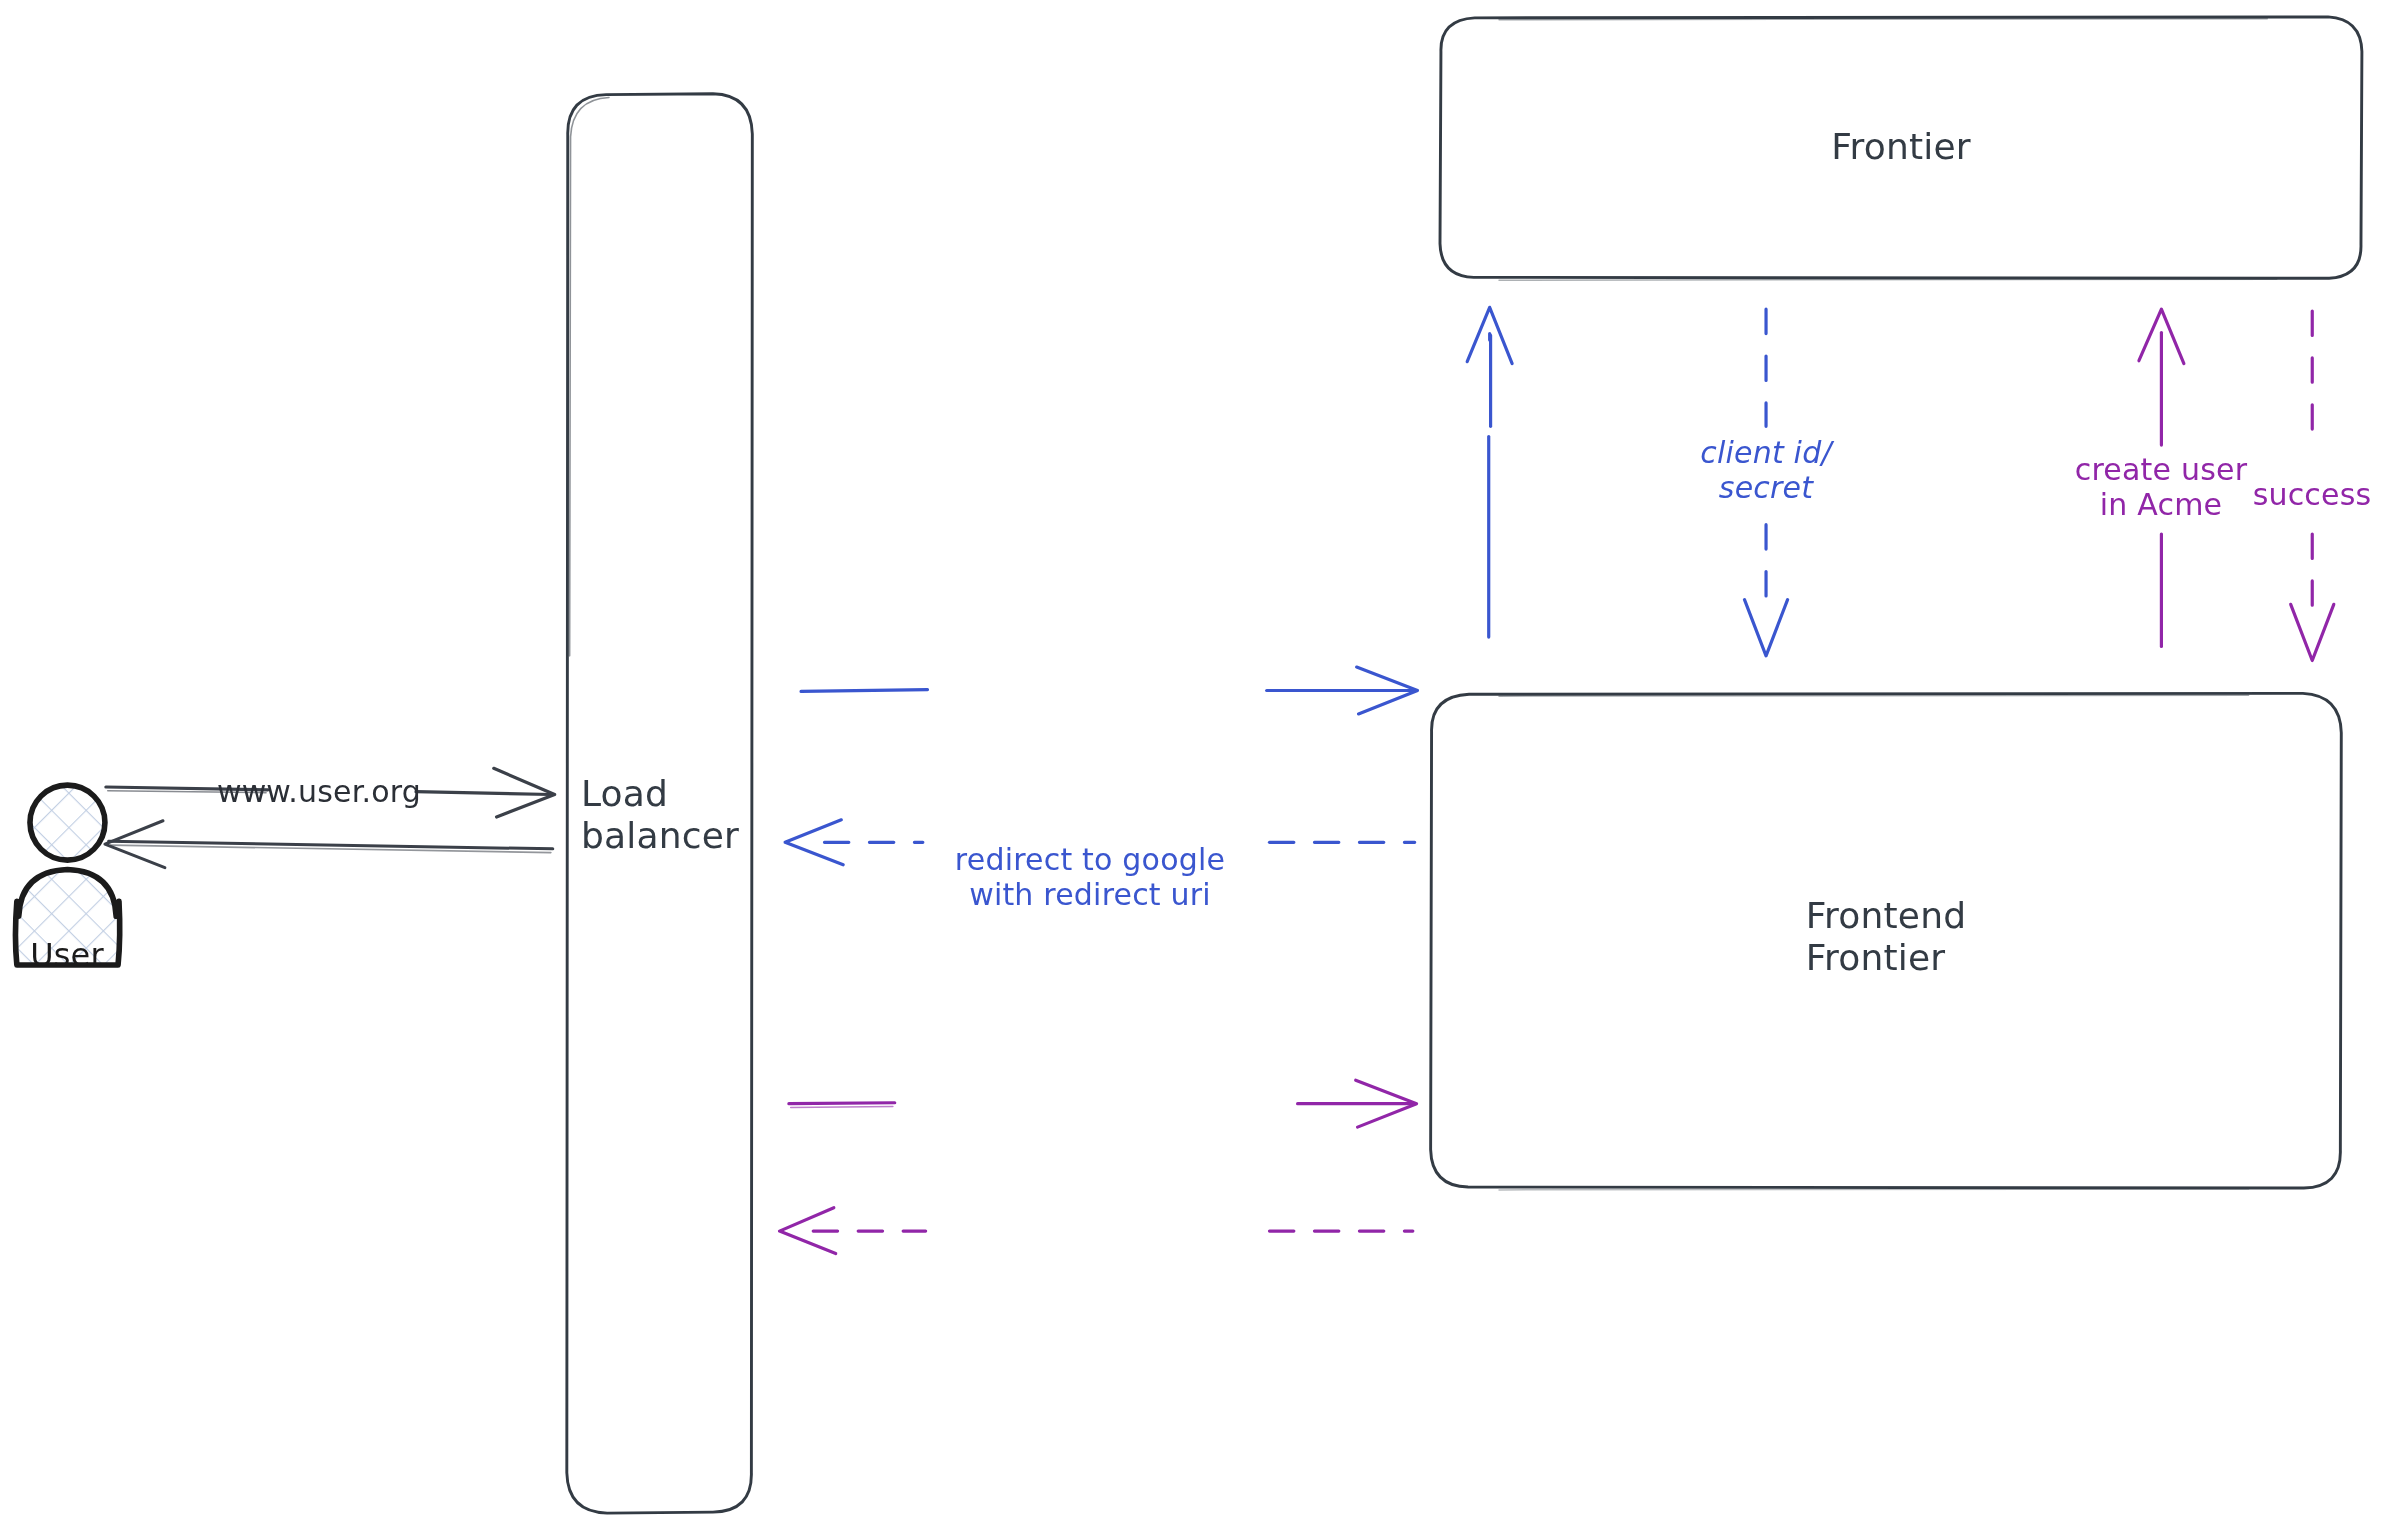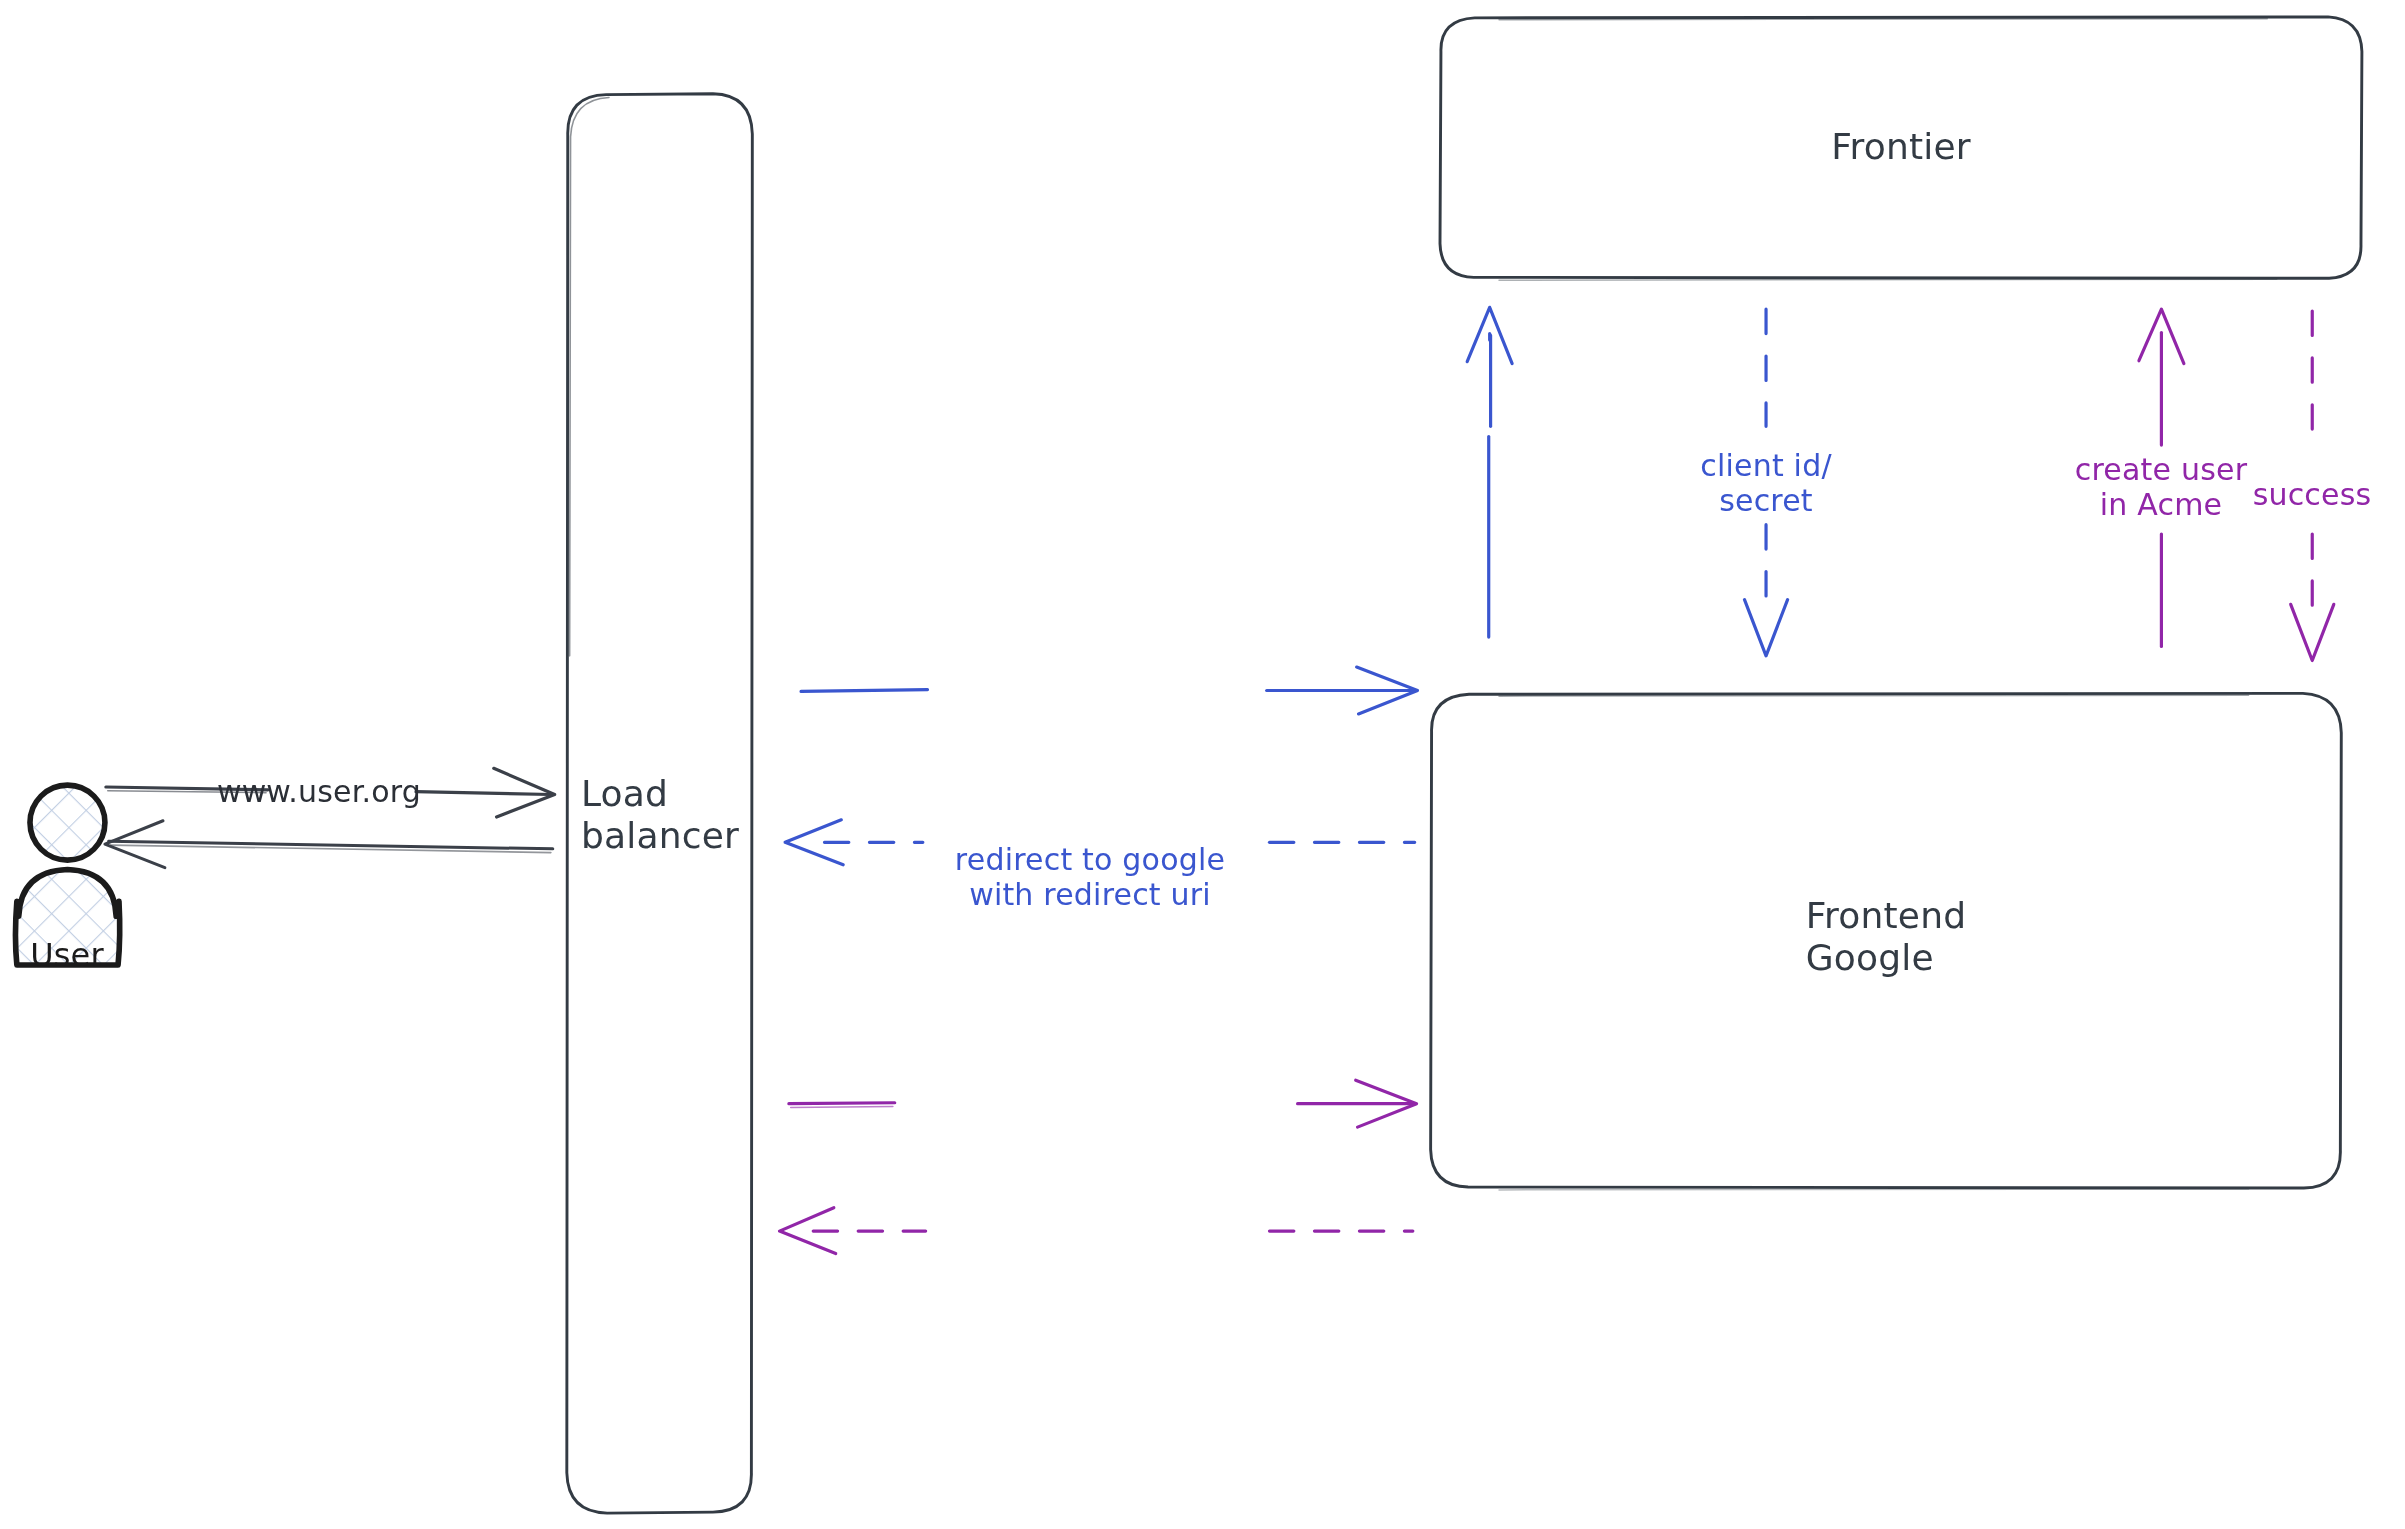--- a/index.html
+++ b/index.html
@@ -154,34 +154,34 @@
       <path d="M 2445,645 L 2468,705 L 2491,645" fill="none" stroke="#9126a8" stroke-width="3.4" stroke-linecap="round" stroke-linejoin="round"></path>
     </g>
   </svg>
 
   <div class="lbl node-label" style="left:660px; top:815px;">Load
 balancer</div>
 
   <div class="lbl node-label" style="left:1901px; top:147px;">Frontier</div>
 
   <div class="lbl node-label" style="left:1886px; top:937px;">Frontend
-Google</div>
+Frontier</div>
 
   <div class="lbl actor-label" style="left:67px; top:937px;">User</div>
 
   <div class="lbl edge-label dark" style="left:319px; top:792px;">www.user.org</div>
 
 
   <div class="lbl edge-label blue" style="left:1090px; top:845px;margin-top:32px;">redirect to google
 with redirect uri</div>
 
 
 
 
-  <div class="lbl edge-label blue" style="left:1766px; top:483px;">client id/
+  <div class="lbl edge-label blue" style="left:1766px; top:470px;font-style:italic;">client id/
 secret</div>
 
   <div class="lbl edge-label purple" style="left:2161px; top:487px;">create user
 in Acme</div>
 
   <div class="lbl edge-label purple" style="left:2312px; top:495px;">success</div>
 
 </div>
 
 

